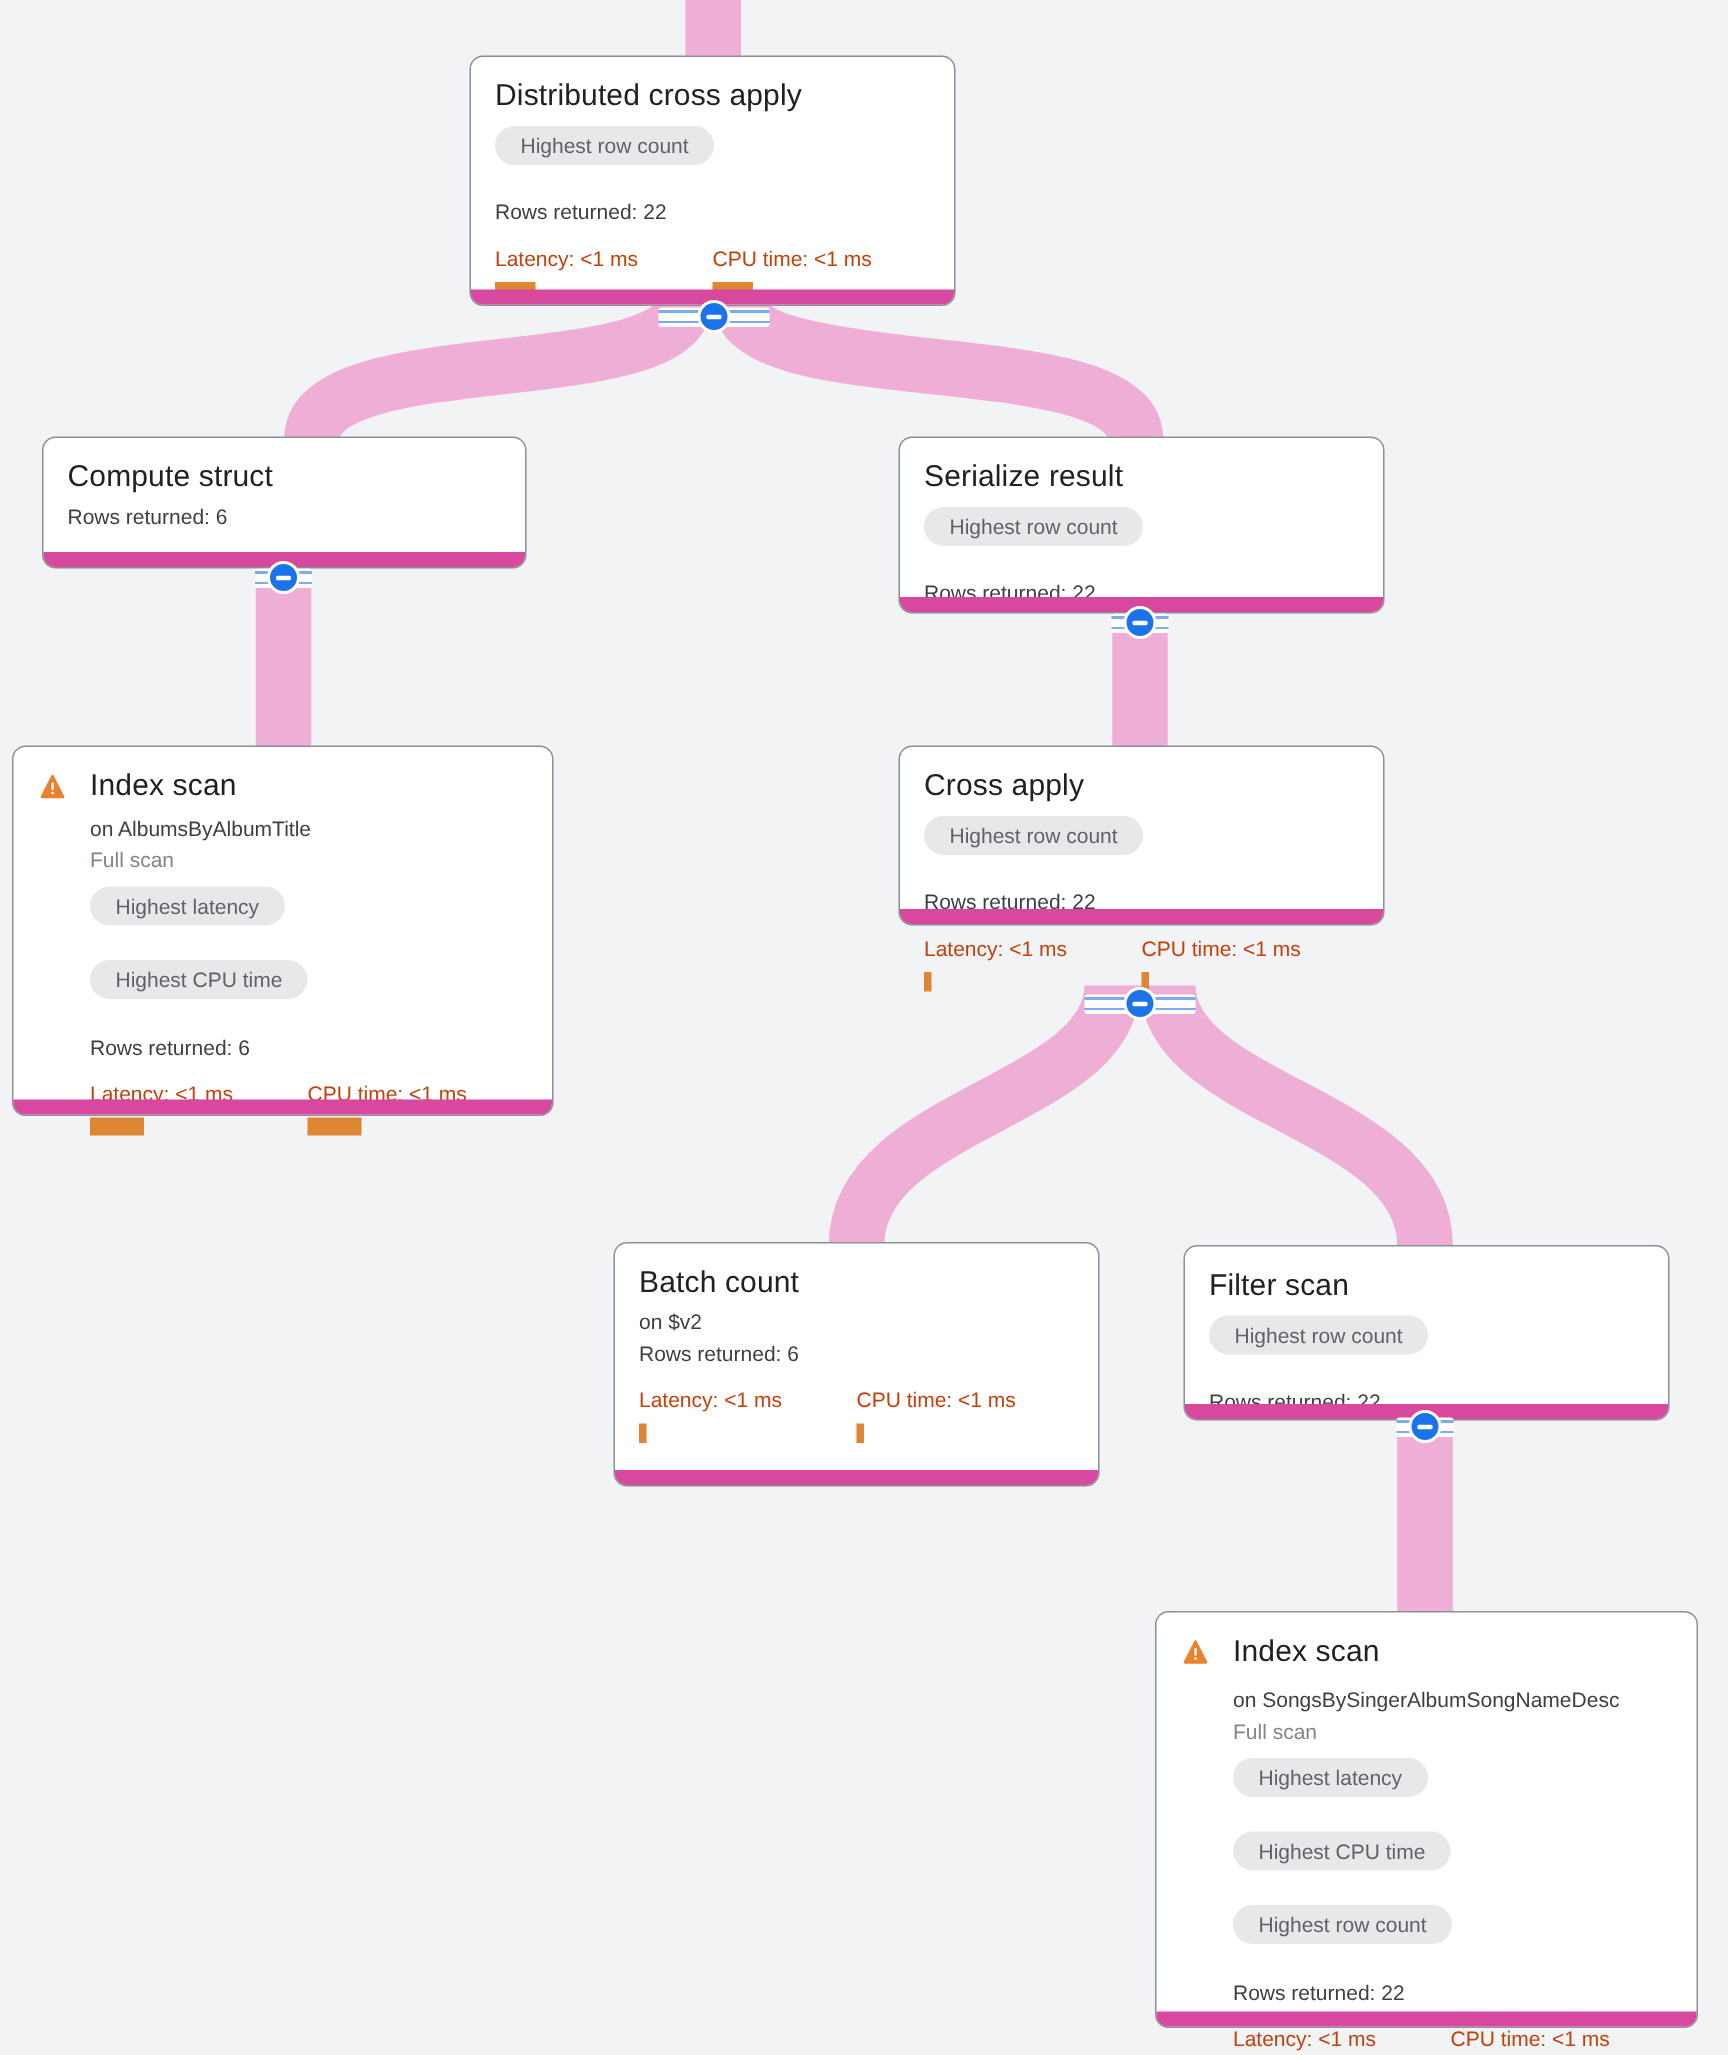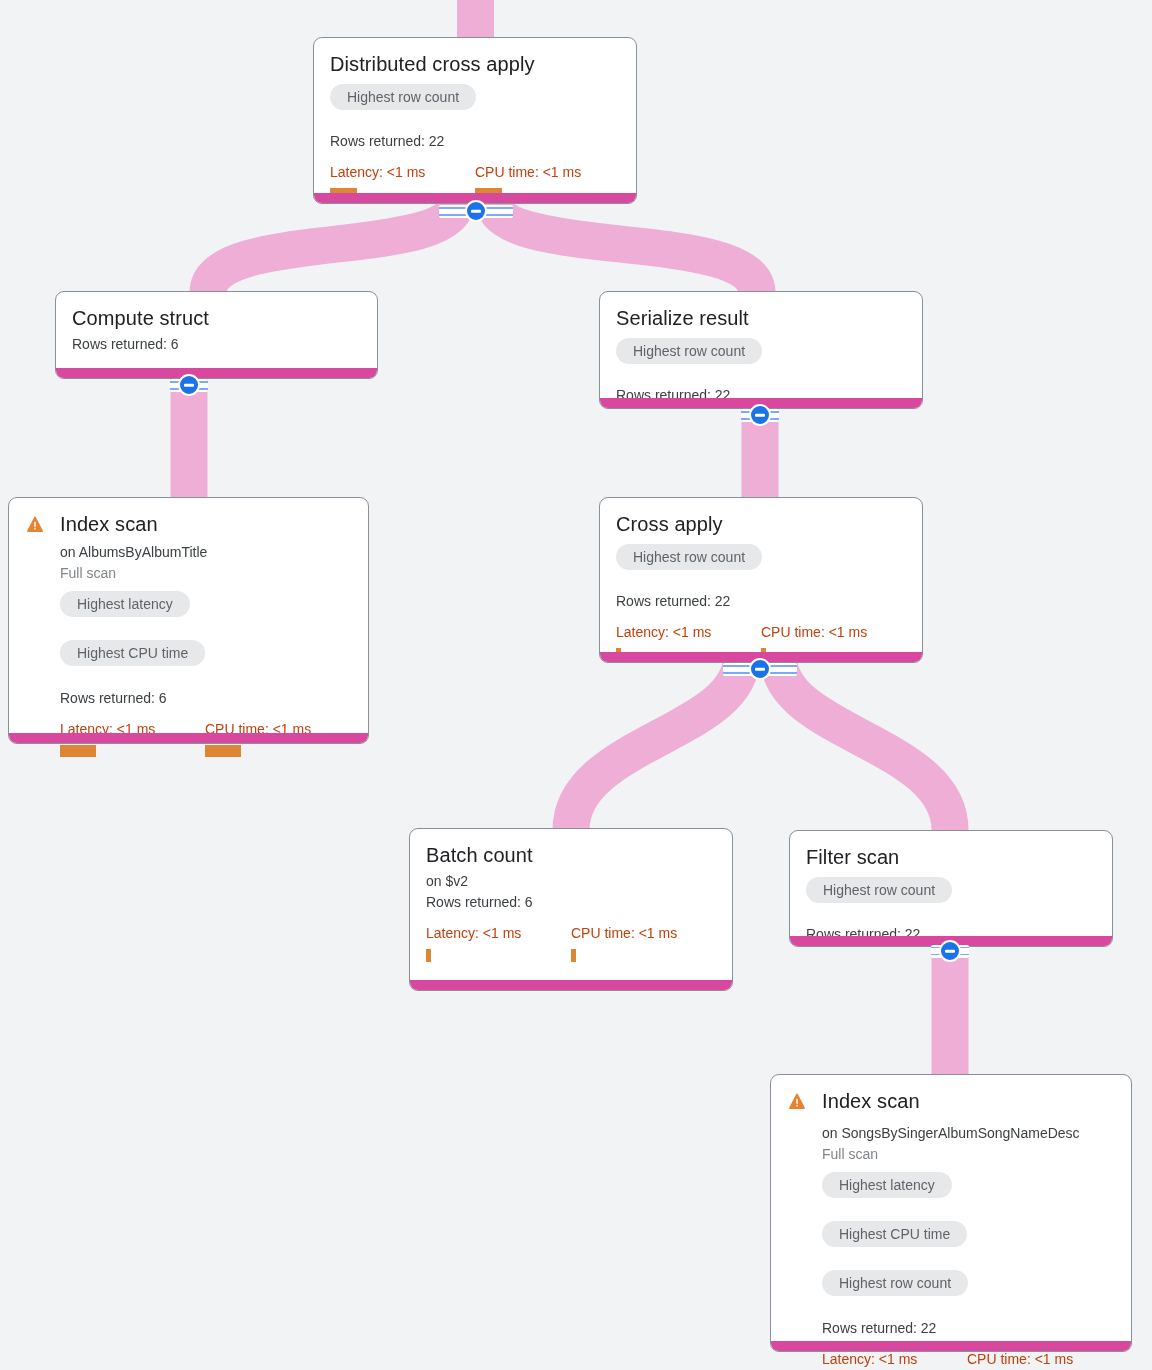--- a/index.html
+++ b/index.html
@@ -59,21 +59,21 @@
         <div class="bar" style="width: 27px;"></div>
       </div>
       <div class="mcol">
         <div class="mlabel">CPU time: &lt;1 ms</div>
         <div class="bar" style="width: 27px;"></div>
       </div>
     </div>
     <div class="accent"></div>
   </div>
 
-  <div class="node" style="left:28px;top:291px;width:323px;height:88px;margin-left:27px;">
+  <div class="node" style="left:28px;top:291px;width:323px;height:88px;">
     <div class="title">Compute struct</div>
     <div class="rows" style="margin-top:0;">Rows returned: 6</div>
     <div class="accent"></div>
   </div>
 
   <div class="node" style="left:599px;top:291px;width:324px;height:118px;">
     <div class="title">Serialize result</div>
     <div><span class="badge">Highest row count</span></div>
     <div class="rows" style="margin-top:2px;">Rows returned: 22</div>
     <div class="accent"></div>
@@ -101,21 +101,21 @@
           <div class="mcol">
             <div class="mlabel">CPU time: &lt;1 ms</div>
             <div class="bar" style="width: 36px;"></div>
           </div>
         </div>
       </div>
     </div>
     <div class="accent"></div>
   </div>
 
-  <div class="node" style="left:599px;top:497px;width:324px;height:166px;">
+  <div class="node" style="left:599px;top:497px;width:324px;height:120px;">
     <div class="title">Cross apply</div>
     <div><span class="badge">Highest row count</span></div>
     <div class="rows" style="margin-top:2px;">Rows returned: 22</div>
     <div class="metrics">
       <div class="mcol">
         <div class="mlabel">Latency: &lt;1 ms</div>
         <div class="bar" style="height: 13px; width: 5px;"></div>
       </div>
       <div class="mcol">
         <div class="mlabel">CPU time: &lt;1 ms</div>

